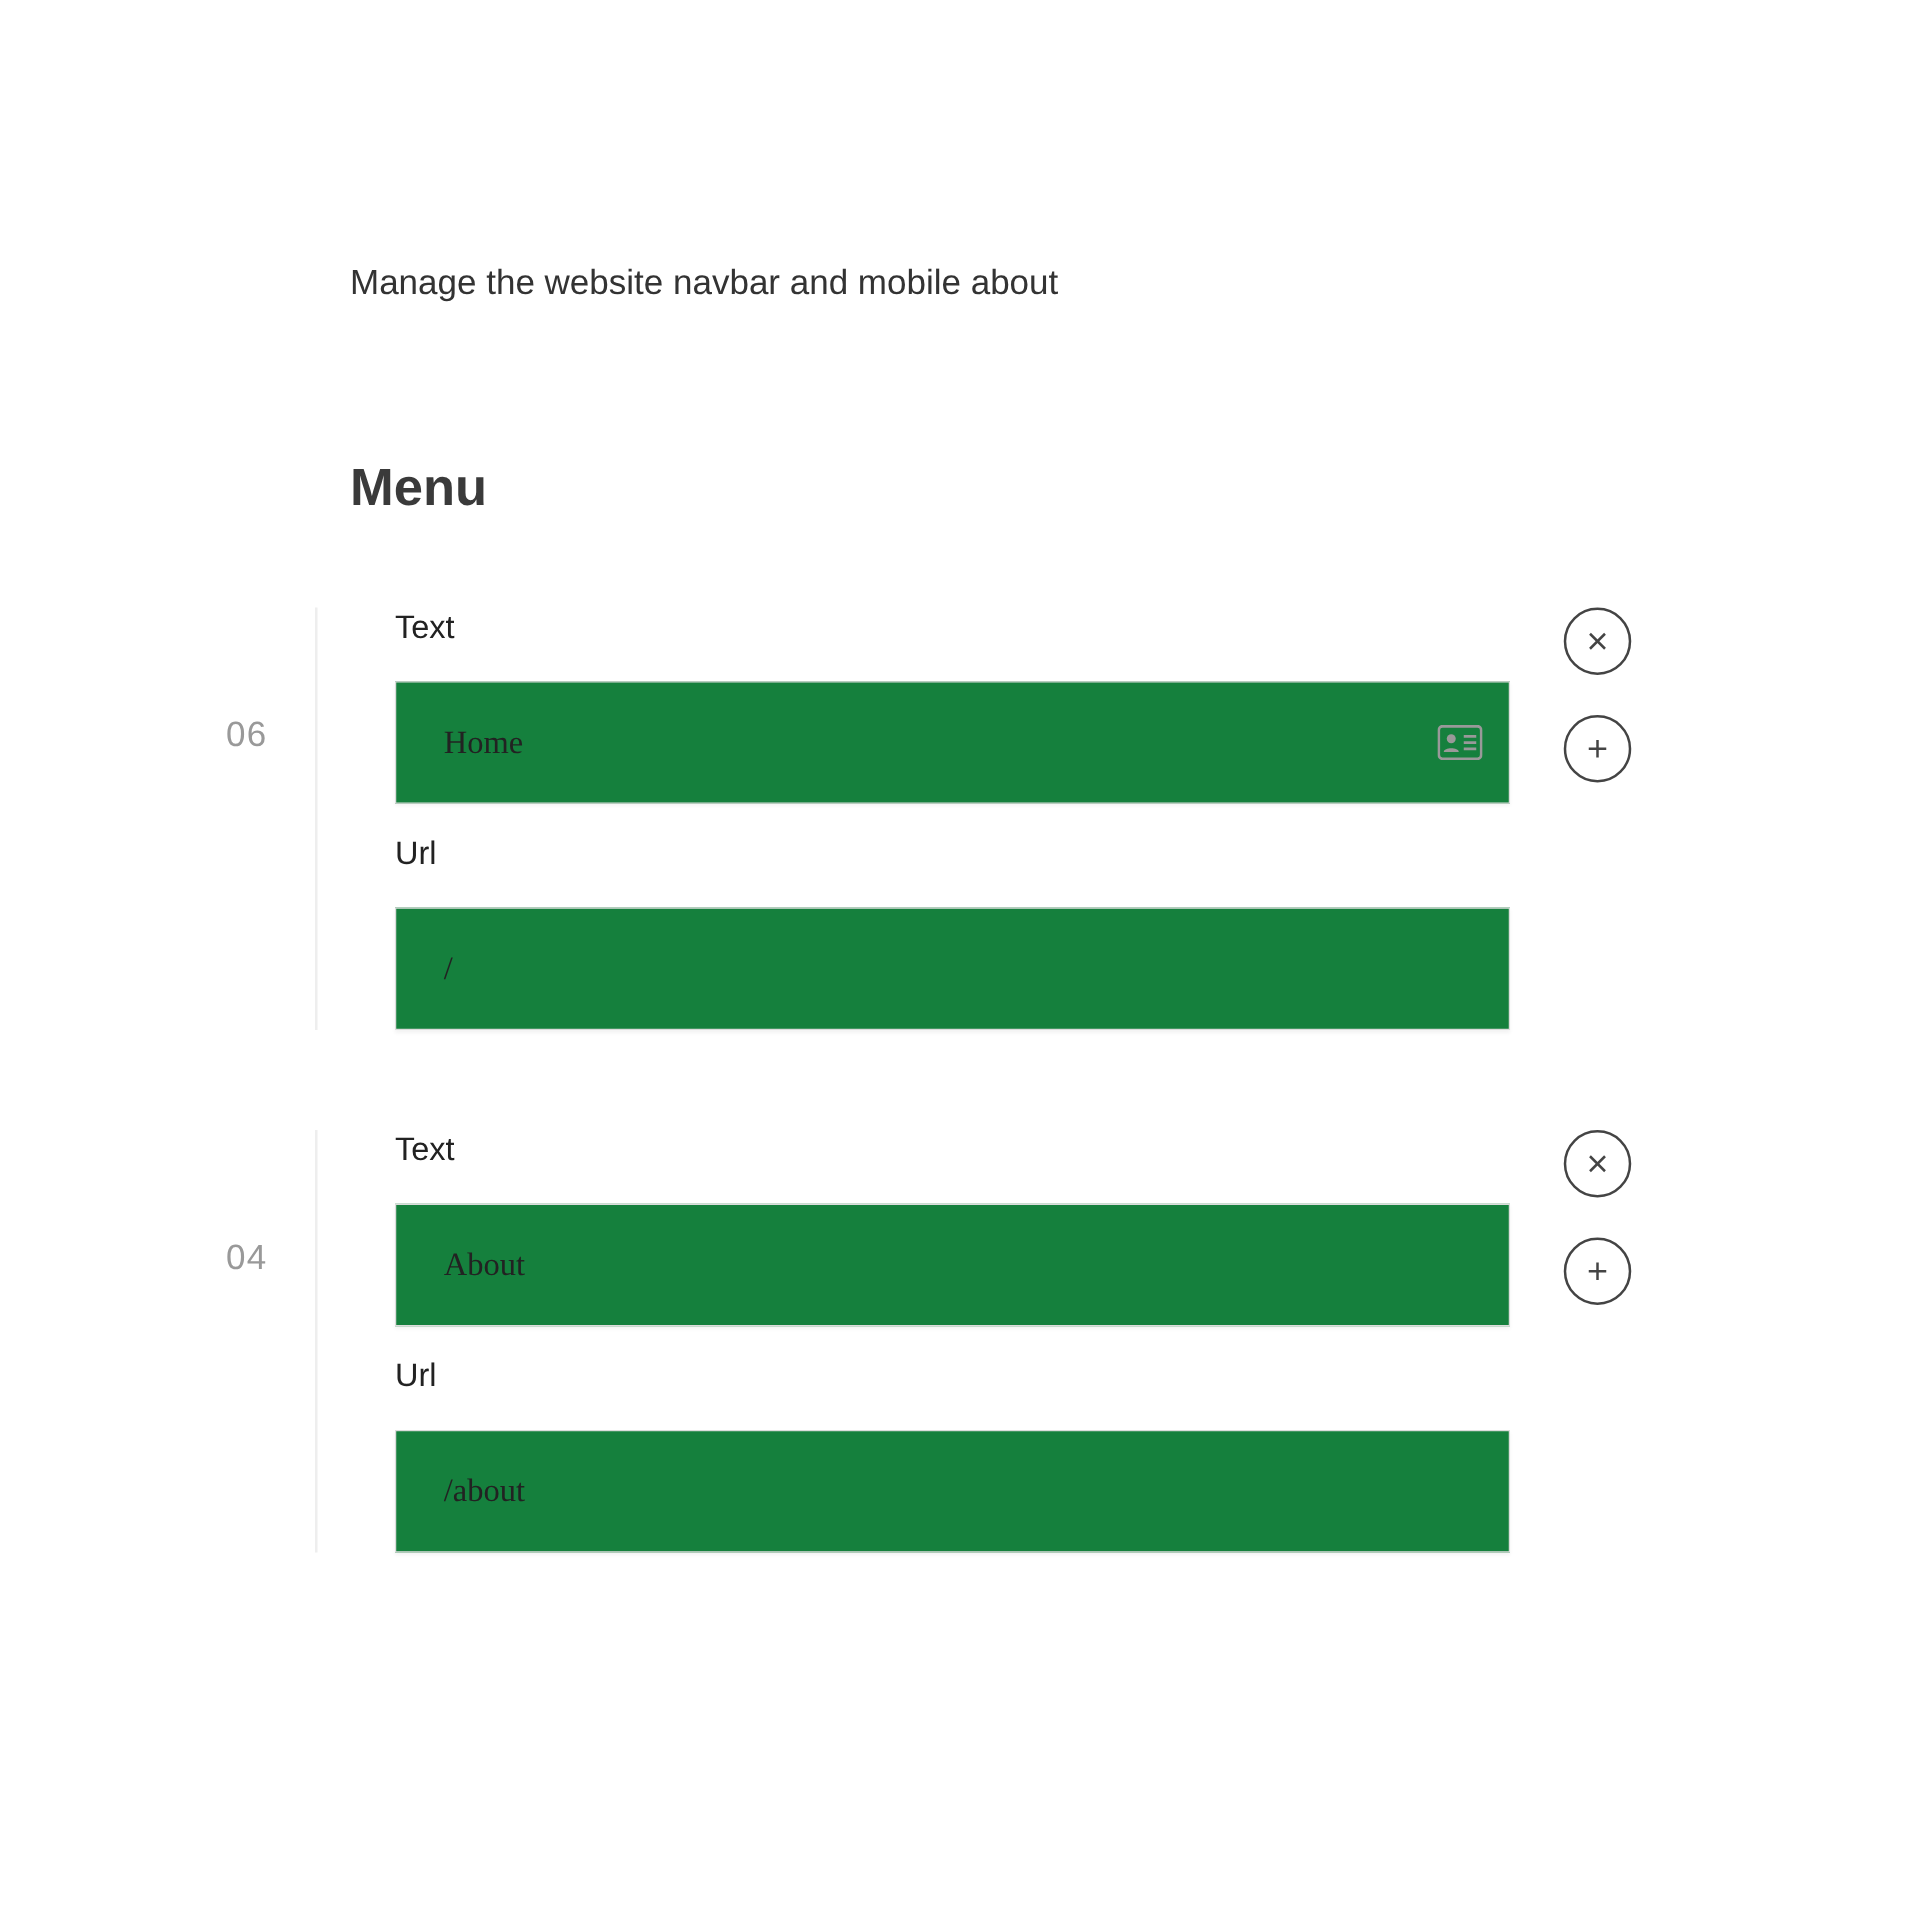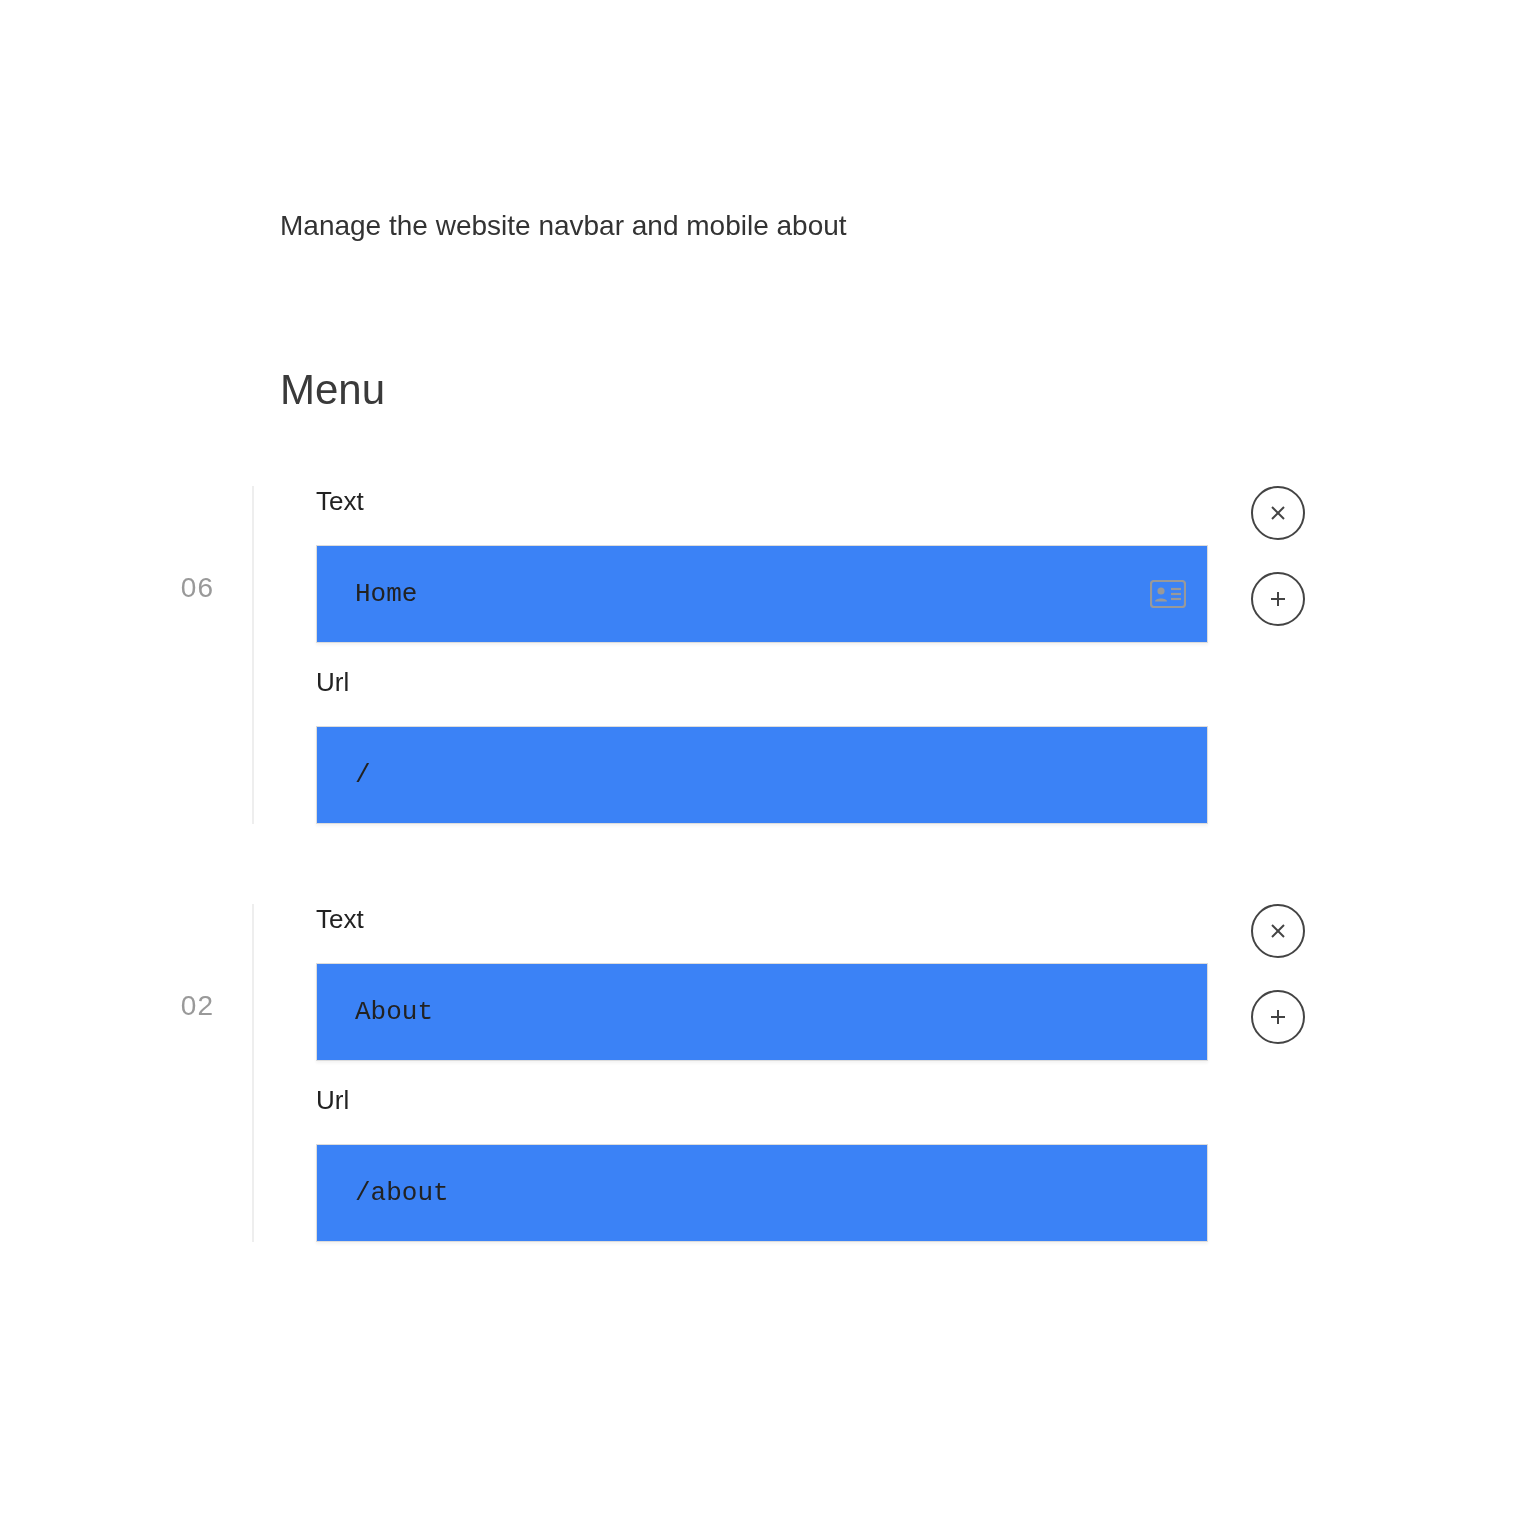--- a/index.html
+++ b/index.html
@@ -27,21 +27,21 @@
       margin-bottom: 32px;
     }
     .subtitle {
       font-size: 28px;
       font-weight: 400;
       color: #333333;
       margin-bottom: 124px;
     }
     .section-title {
       font-size: 42px;
-      font-weight: 400;
+      font-weight: 700;
       color: #3a3a3a;
       margin-bottom: 72px;
     }
     .content-wrap {
       margin-left: -128px;
     }
     .menu-item-row {
       display: flex;
       align-items: flex-start;
       margin-bottom: 80px;
@@ -81,27 +81,27 @@
       font-weight: 400;
     }
     .field-input-wrap {
       position: relative;
       width: 100%;
     }
     .field-input {
       width: 100%;
       height: 98px;
       border: 1px solid #dcdcdc;
-      background: #3b82f6;
+      background: #15803d;
       font-size: 26px;
       color: #222222;
       padding: 0 70px 0 38px;
       outline: none;
       box-shadow: 0 2px 3px rgba(0,0,0,0.05);
-      font-family: Liberation Mono, monospace;
+      font-family: Liberation Serif, serif;
     }
     .input-suffix-icon {
       position: absolute;
       right: 22px;
       top: 50%;
       transform: translateY(-50%);
       color: #999999;
       display: flex;
       align-items: center;
     }
@@ -181,21 +181,21 @@
             <svg width="20" height="20" viewBox="0 0 20 20">
               <line x1="10" y1="3" x2="10" y2="17" stroke="currentColor" stroke-width="2"></line>
               <line x1="3" y1="10" x2="17" y2="10" stroke="currentColor" stroke-width="2"></line>
             </svg>
           </span>
         </button>
       </div>
     </div>
 
     <div class="menu-item-row">
-      <div class="index-col">02</div>
+      <div class="index-col">04</div>
       <div class="divider"></div>
       <div class="fields-col">
         <div class="field-group">
           <div class="field-label">Text</div>
           <div class="field-input-wrap">
             <input class="field-input" type="text" value="About" style="">
           </div>
         </div>
         <div class="field-group">
           <div class="field-label">Url</div>

